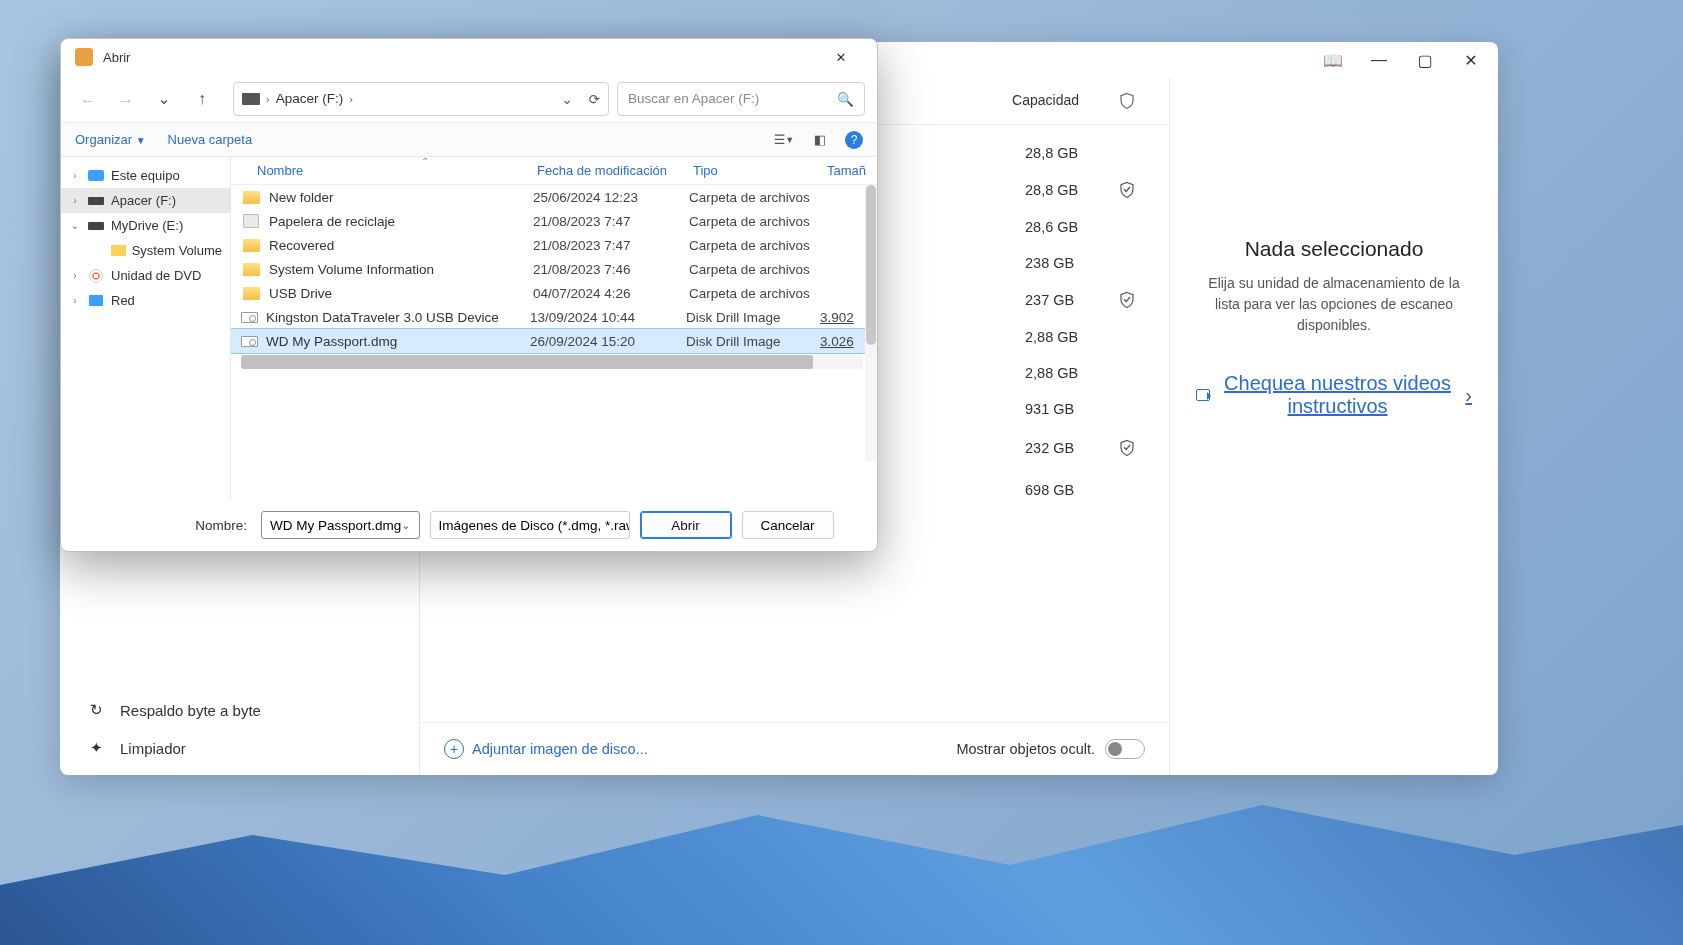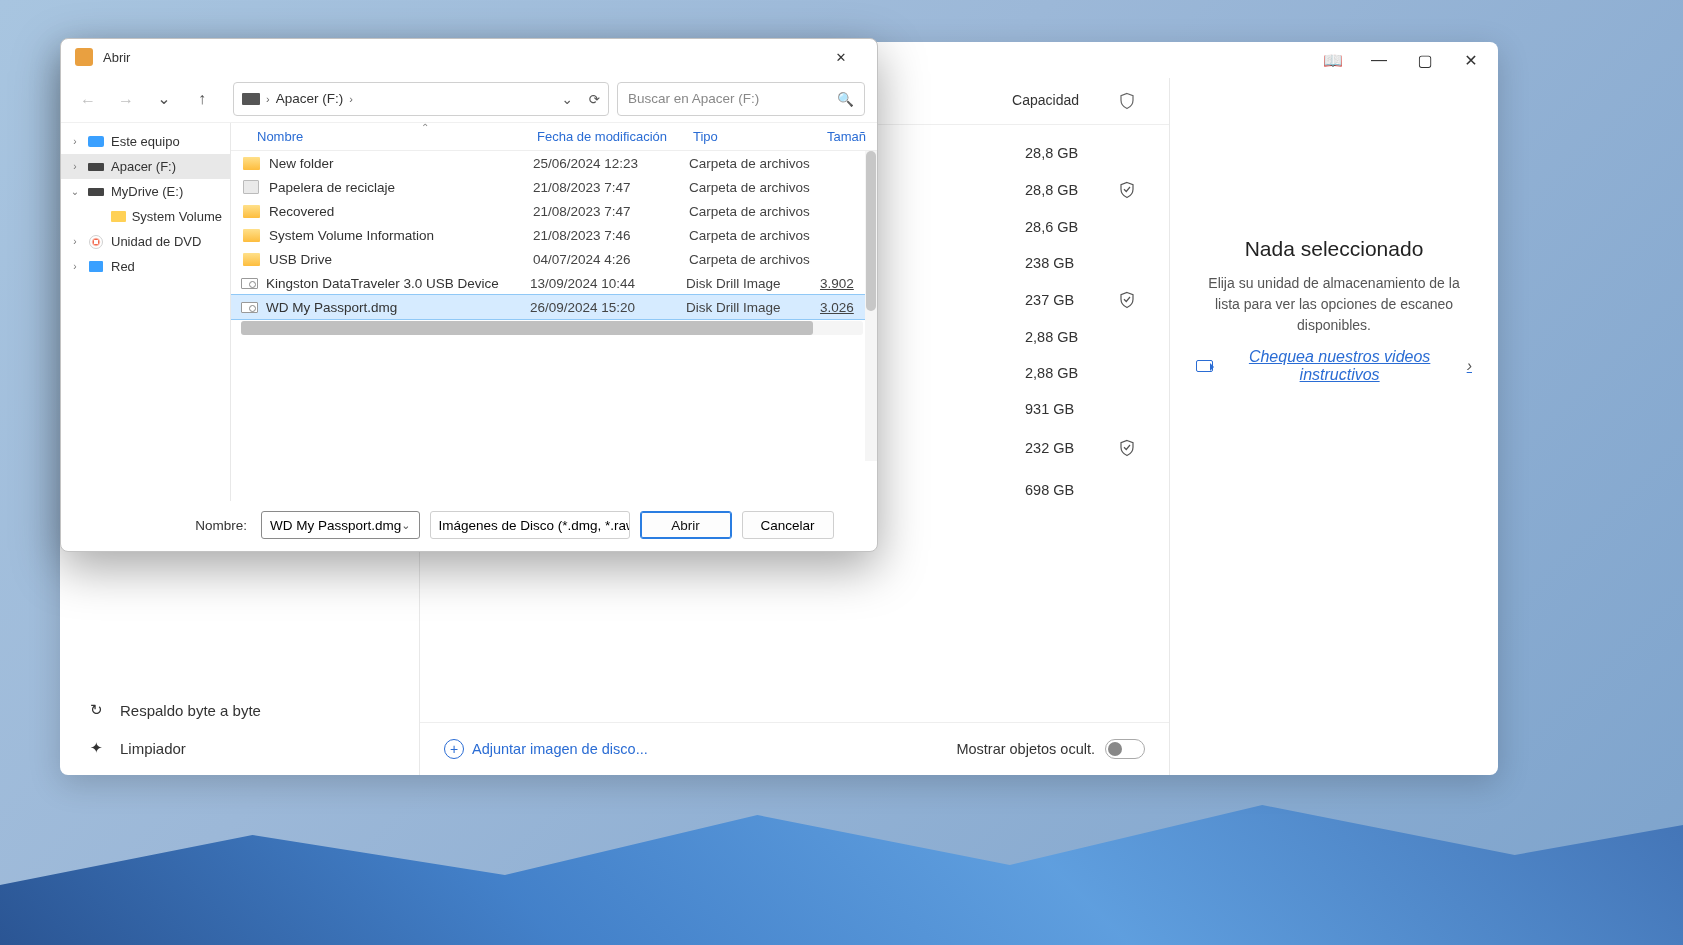--- a/index.html
+++ b/index.html
@@ -36,22 +36,22 @@
   .center-footer { display: flex; align-items: center; padding: 16px 24px; border-top: 1px solid #eee; font-size: 14.5px; }
   .attach { color: #2a6cd4; display: flex; align-items: center; gap: 8px; }
   .attach-ic { width:20px; height:20px; border:1.5px solid #2a6cd4; border-radius:50%; display:flex; align-items:center; justify-content:center; font-size:14px; line-height:1; }
   .toggle-wrap { margin-left: auto; display: flex; align-items: center; gap: 10px; color:#333; }
   .toggle { width: 40px; height: 20px; background: #fff; border: 1.5px solid #aaa; border-radius: 20px; position: relative; }
   .toggle::after { content:""; position:absolute; left:2px; top:2px; width:14px; height:14px; background:#888; border-radius:50%; }
 
   
   .app-right { width: 328px; display: flex; flex-direction: column; align-items: center; padding: 120px 26px 0; text-align: center; }
   .right-title { font-size: 21px; color: #222; margin-bottom: 12px; font-weight: 400; margin-top: 39px; }
-  .right-desc  { font-size: 14px; color: #555; line-height: 1.5; margin-bottom: 12px; }
-  .video-link { color: #2a6cd4; font-size: 16px; text-decoration: underline; display: flex; align-items: center; gap: 6px; font-style: italic; }
+  .right-desc  { font-size: 14px; color: #555; line-height: 1.5; margin-bottom: 36px; }
+  .video-link { color: #2a6cd4; font-size: 20px; text-decoration: underline; display: flex; align-items: center; gap: 6px; }
   .video-ic { width:18px; height:12px; border:1.5px solid #2a6cd4; border-radius:2px; position:relative; }
   .video-ic::after { content:""; position:absolute; right:-6px; top:2px; border:4px solid transparent; border-left-color:#2a6cd4; }
 
   
   .dialog { position: absolute; left: 60px; top: 38px; width: 818px; height: 514px; background: #fff; border: 1px solid #c2c2c2; border-radius: 8px; box-shadow: 0 16px 48px rgba(0,0,0,.35); display: flex; flex-direction: column; overflow: hidden; }
   .dlg-title { height: 36px; display:flex; align-items:center; padding: 0 14px; font-size: 13px; color:#333; }
   .dlg-title-ic { width:18px; height:18px; background:#e9a040; border-radius:3px; margin-right:10px; }
   .dlg-close { margin-left:auto; width:44px; height:30px; display:flex; align-items:center; justify-content:center; }
   .dlg-nav { height: 48px; display:flex; align-items:center; gap:8px; padding: 0 12px; border-bottom: 1px solid #f0f0f0; }
   .nav-ic { width:30px; height:30px; display:flex; align-items:center; justify-content:center; color:#555; border-radius:4px; }
@@ -278,20 +278,36 @@
         <span>⌄</span>
         <span>⟳</span>
       </span>
     </div>
     <div class="search">
       <span>Buscar en Apacer (F:)</span>
       <span class="search-ic">🔍</span>
     </div>
   </div>
 
+  <div class="dlg-toolbar">
+    <span><span>Organizar</span> <span style="font-size:10px">▼</span></span>
+    <span>Nueva carpeta</span>
+    <div class="tb-right">
+      <span class="tb-iconbtn">
+          <span>☰</span> 
+          <span style="font-size:9px">▼</span>
+        </span>
+      <span class="tb-iconbtn">
+          <span>◧</span>
+        </span>
+      <span class="help-ic">
+          <span>?</span>
+        </span>
+    </div>
+  </div>
 
   <div class="dlg-main">
     <div class="dlg-tree" id="tree">
         <div class="tree-item">
           <span class="tree-chev">›</span>
           <span class="ti-icon">
             <span class="ic-pc"></span>
           </span>
           <span>Este equipo</span>
         </div>

